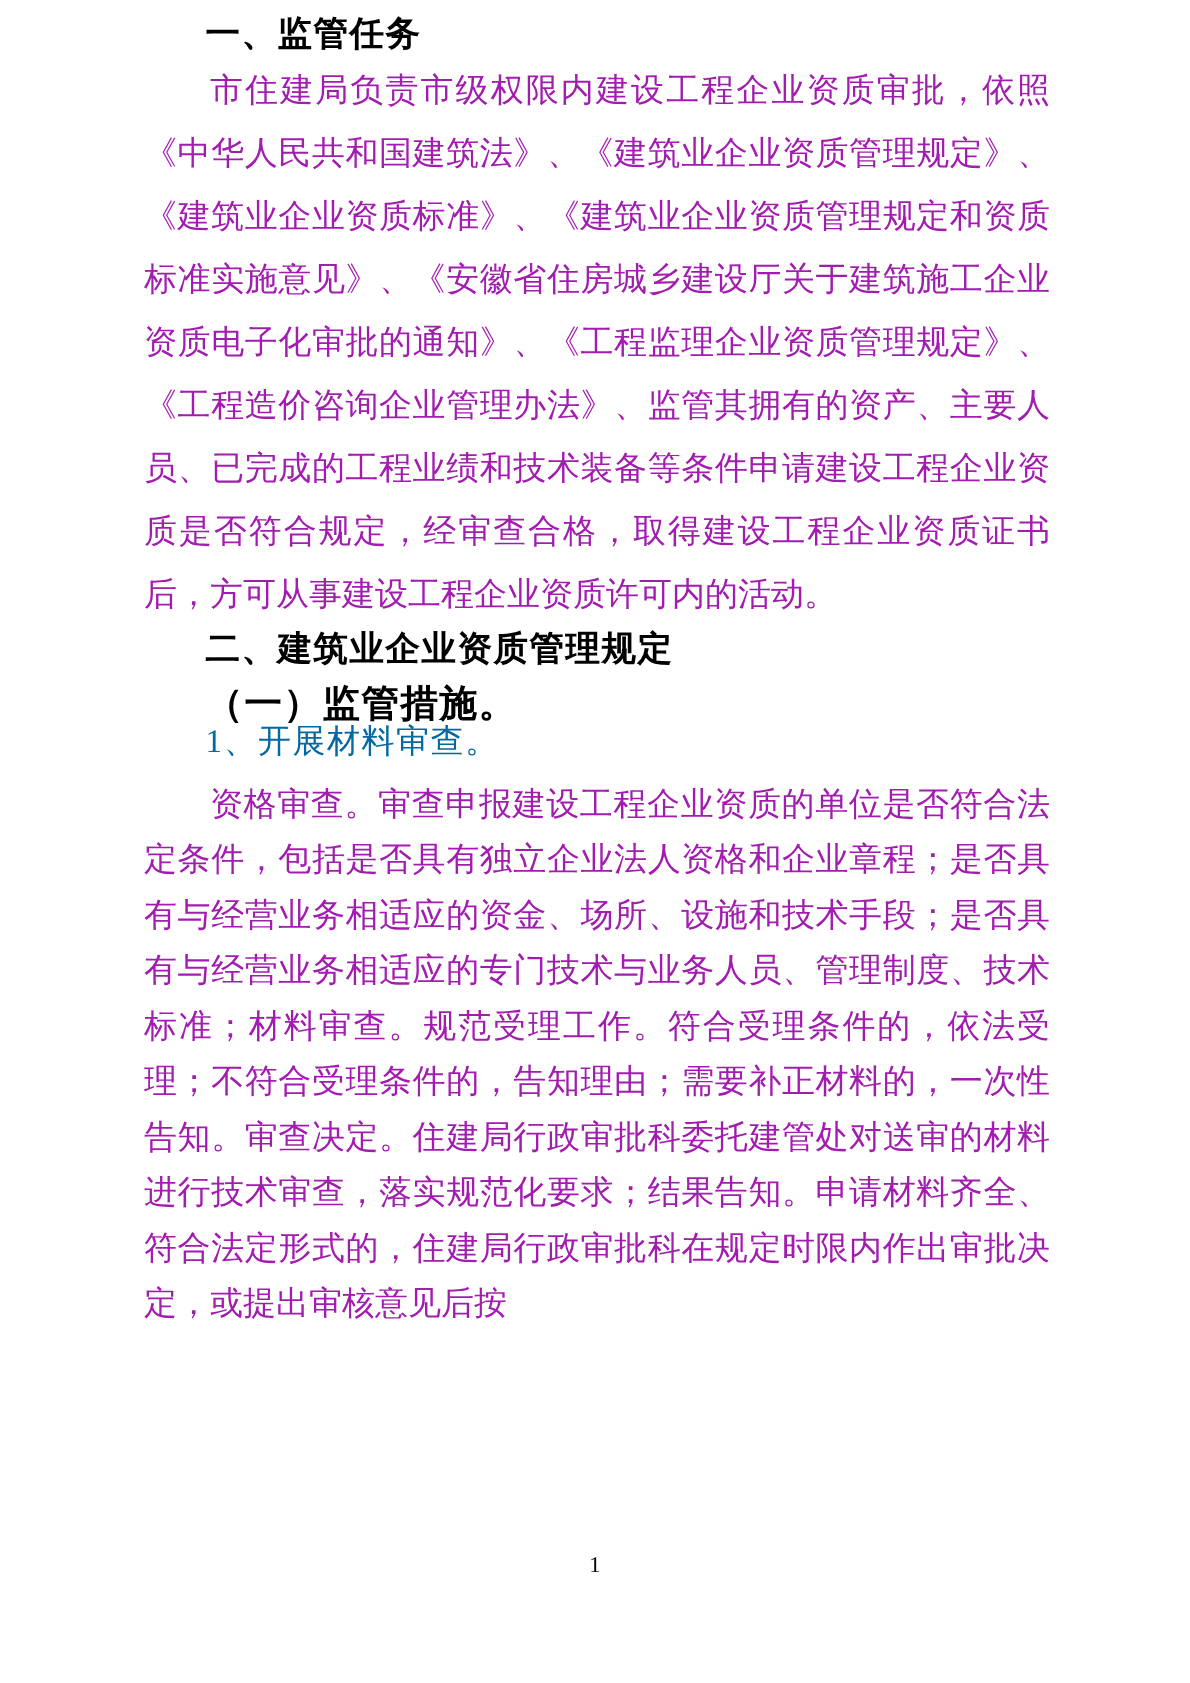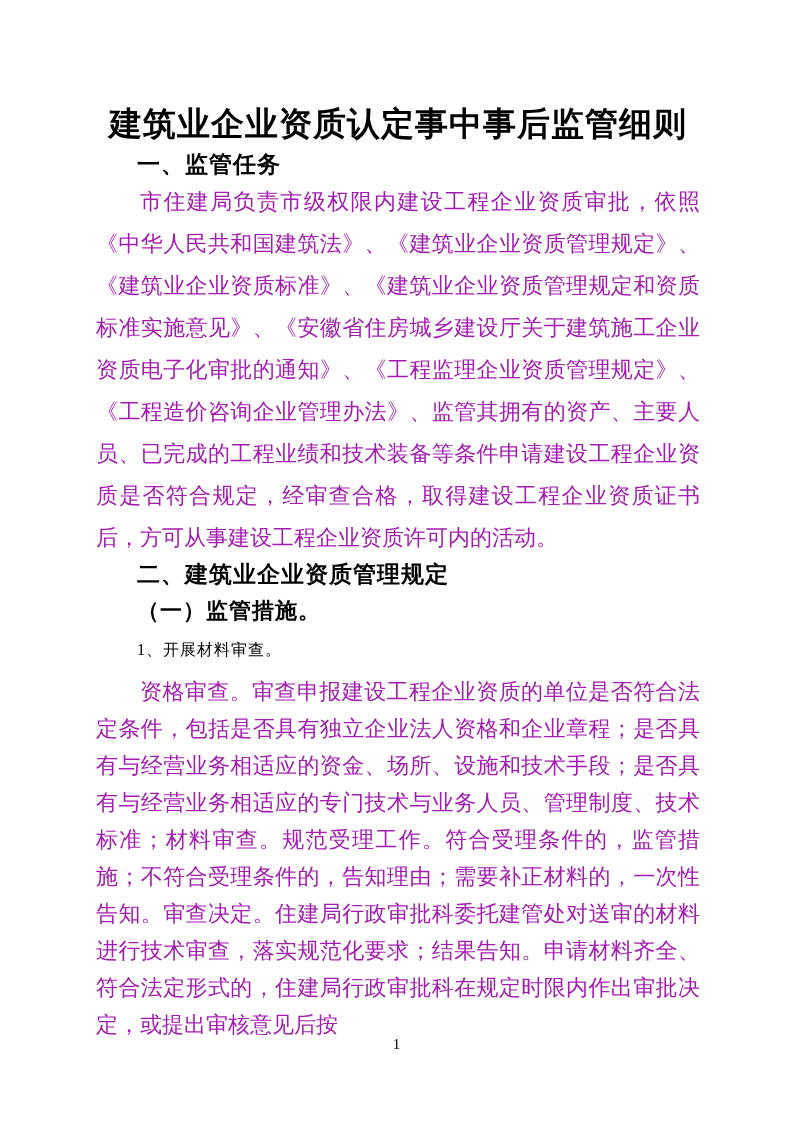--- a/index.html
+++ b/index.html
@@ -37,28 +37,28 @@
     font-weight: bold;
     font-size: 23px;
     line-height: 24px;
     color: #000;
     text-indent: 41px;
     letter-spacing: 1px;
   }
 
   .heading-1 { margin: 10px 0 0 0; }
   .heading-2 { margin: 3px 0 0 0; }
-  .subheading { margin: 13px 0 0 0; font-size: 22px; }
+  .subheading { margin: 13px 0 0 0; font-size: 25px; }
 
   .numbered-item {
-    margin: 15px 0 0 0;
+    margin: 1px 0 0 0;
     font-family: "Liberation Serif", "DejaVu Serif", serif;
-    font-size: 16px;
+    font-size: 22px;
     line-height: 24px;
-    color: #000000;
+    color: #0369a1;
     text-indent: 41px;
     letter-spacing: 1px;
   }
 
   .para {
     font-family: "Liberation Serif", "DejaVu Serif", serif;
     font-size: 22px;
     color: #a21caf;
     text-align: justify;
     text-indent: 2em;
@@ -79,30 +79,29 @@
     font-size: 15px;
     color: #000;
   }
 </style>
 </head>
 <body>
 
 <div class="page">
   <div class="content">
 
-    <h1 class="doc-title">建筑业企业资质认定事中事后监管细则</h1>
 
     <h2 class="heading-black heading-1">一、监管任务</h2>
 
     <p class="para para-1">市住建局负责市级权限内建设工程企业资质审批，依照《中华人民共和国建筑法》、《建筑业企业资质管理规定》、《建筑业企业资质标准》、《建筑业企业资质管理规定和资质标准实施意见》、《安徽省住房城乡建设厅关于建筑施工企业资质电子化审批的通知》、《工程监理企业资质管理规定》、《工程造价咨询企业管理办法》、监管其拥有的资产、主要人员、已完成的工程业绩和技术装备等条件申请建设工程企业资质是否符合规定，经审查合格，取得建设工程企业资质证书后，方可从事建设工程企业资质许可内的活动。</p>
 
     <h2 class="heading-black heading-2">二、建筑业企业资质管理规定</h2>
 
     <h3 class="heading-black subheading">（一）监管措施。</h3>
 
     <div class="numbered-item">1、开展材料审查。</div>
 
-    <p class="para para-2">资格审查。审查申报建设工程企业资质的单位是否符合法定条件，包括是否具有独立企业法人资格和企业章程；是否具有与经营业务相适应的资金、场所、设施和技术手段；是否具有与经营业务相适应的专门技术与业务人员、管理制度、技术标准；材料审查。规范受理工作。符合受理条件的，监管措施；不符合受理条件的，告知理由；需要补正材料的，一次性告知。审查决定。住建局行政审批科委托建管处对送审的材料进行技术审查，落实规范化要求；结果告知。申请材料齐全、符合法定形式的，住建局行政审批科在规定时限内作出审批决定，或提出审核意见后按</p>
+    <p class="para para-2">资格审查。审查申报建设工程企业资质的单位是否符合法定条件，包括是否具有独立企业法人资格和企业章程；是否具有与经营业务相适应的资金、场所、设施和技术手段；是否具有与经营业务相适应的专门技术与业务人员、管理制度、技术标准；材料审查。规范受理工作。符合受理条件的，依法受理；不符合受理条件的，告知理由；需要补正材料的，一次性告知。审查决定。住建局行政审批科委托建管处对送审的材料进行技术审查，落实规范化要求；结果告知。申请材料齐全、符合法定形式的，住建局行政审批科在规定时限内作出审批决定，或提出审核意见后按</p>
 
   </div>
 
   <div class="page-number">1</div>
 </div>
 
 </body></html>

